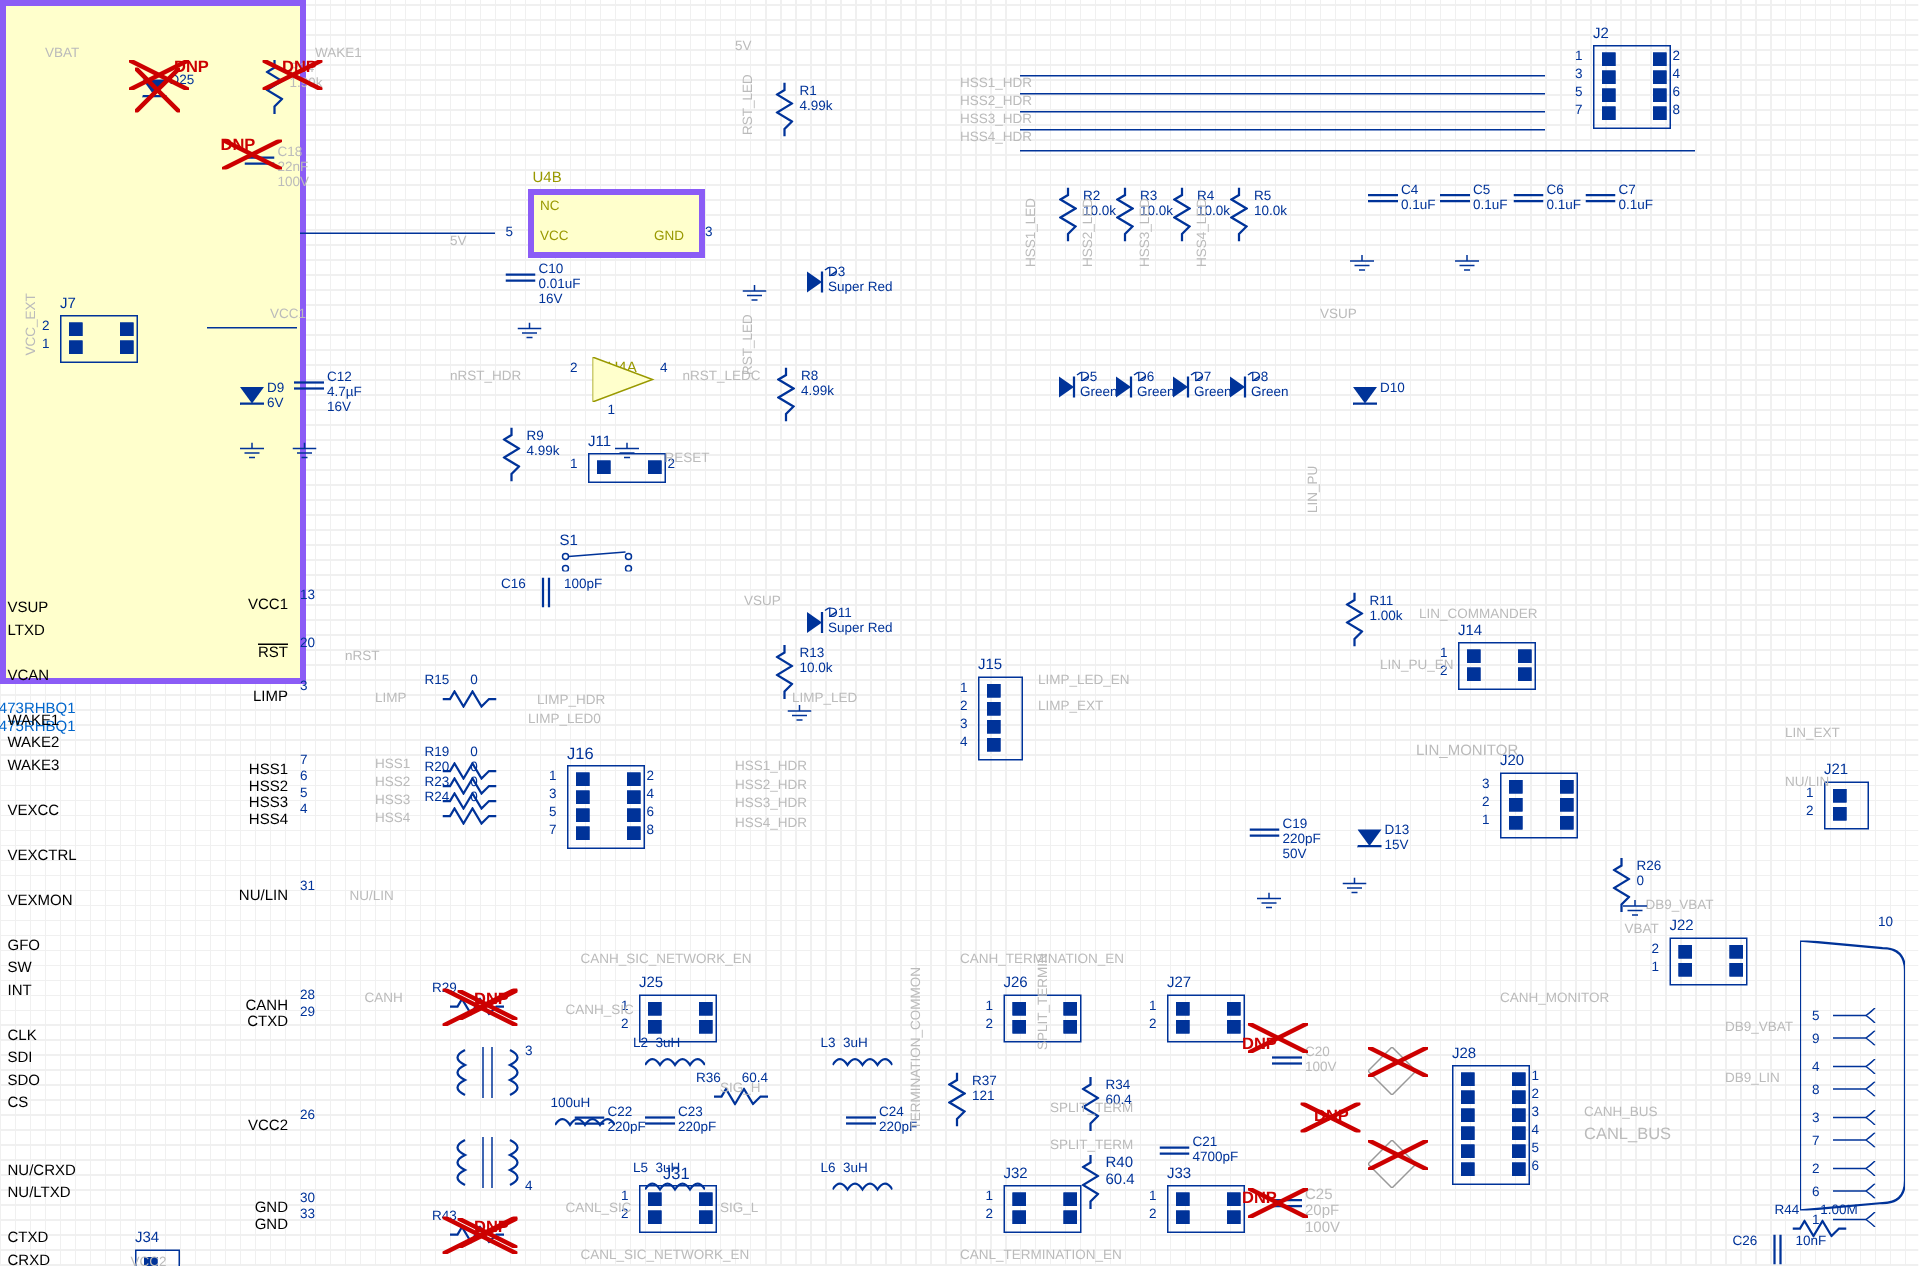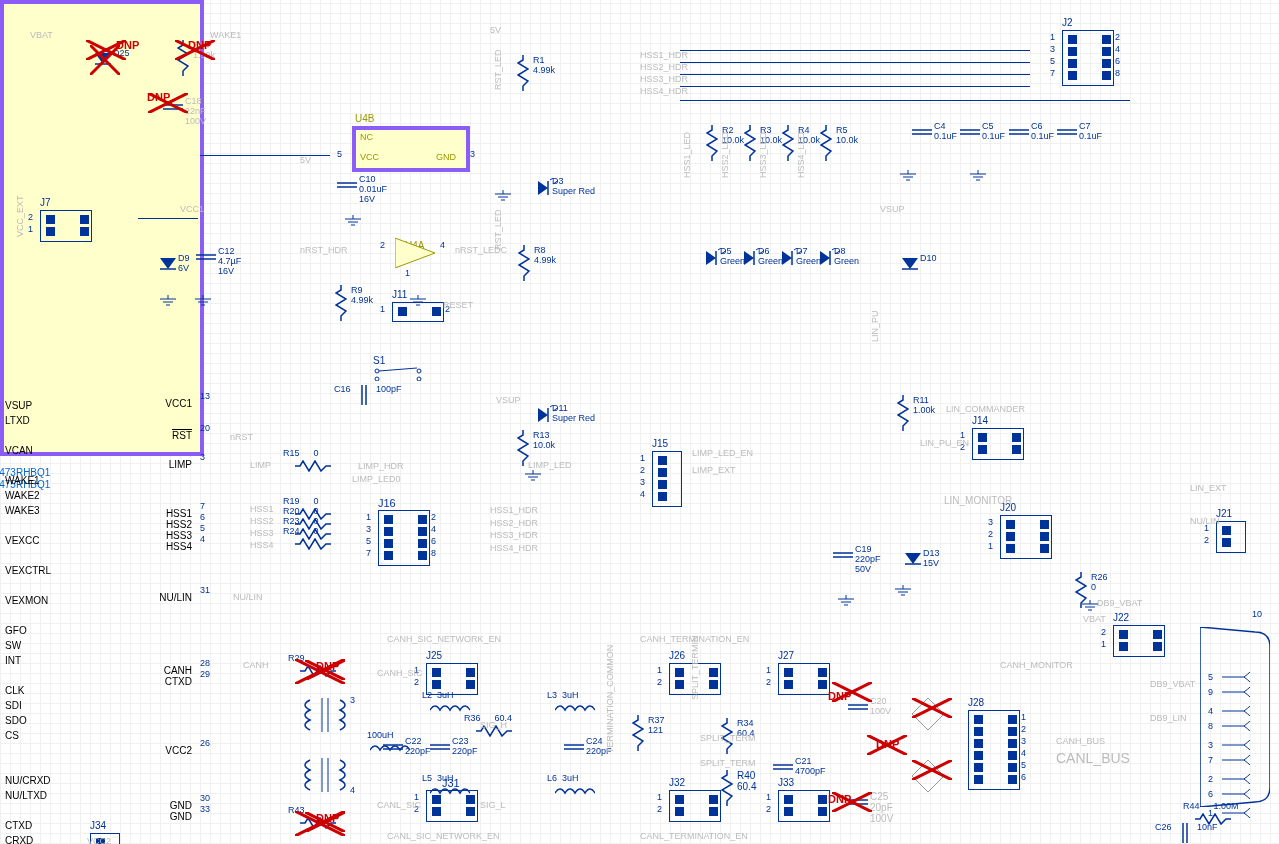--- a/index.html
+++ b/index.html
@@ -669,21 +669,21 @@
     <div class="txt faint" style="left:946px;top:404px;font-size:9px;">LIN_COMMANDER</div>
     <div class="txt faint" style="left:944px;top:495px;font-size:10px;">LIN_MONITOR</div>
     <div class="txt faint" style="left:1190px;top:483px;font-size:9px;">LIN_EXT</div>
     <div class="txt faint" style="left:1190px;top:516px;font-size:9px;">NU/LIN</div>
     <div class="txt faint" style="left:1097px;top:598px;font-size:9px;">DB9_VBAT</div>
     <div class="txt faint" style="left:1083px;top:614px;font-size:9px;">VBAT</div>
     <div class="txt faint" style="left:1150px;top:679px;font-size:9px;">DB9_VBAT</div>
     <div class="txt faint" style="left:1150px;top:713px;font-size:9px;">DB9_LIN</div>
     <div class="txt faint" style="left:1000px;top:660px;font-size:9px;">CANH_MONITOR</div>
     <div class="txt faint" style="left:1056px;top:736px;font-size:9px;">CANH_BUS</div>
-    <div class="txt faint" style="left:1056px;top:750px;font-size:14px;">CANL_BUS</div>
+    <div class="txt faint" style="left:1056px;top:750px;font-size:11px;">CANL_BUS</div>
     <div class="txt faint" style="left:243px;top:660px;font-size:9px;">CANH</div>
     <div class="txt faint" style="left:377px;top:668px;font-size:9px;">CANH_SIC</div>
     <div class="txt faint" style="left:480px;top:720px;font-size:9px;">SIG_H</div>
     <div class="txt faint" style="left:480px;top:800px;font-size:9px;">SIG_L</div>
     <div class="txt faint" style="left:700px;top:733px;font-size:9px;">SPLIT_TERM</div>
     <div class="txt faint" style="left:700px;top:758px;font-size:9px;">SPLIT_TERM</div>
     <div class="txt faint" style="left:377px;top:800px;font-size:9px;">CANL_SIC</div>
     <div class="txt faint" style="left:490px;top:505px;font-size:9px;">HSS1_HDR</div>
     <div class="txt faint" style="left:490px;top:518px;font-size:9px;">HSS2_HDR</div>
     <div class="txt faint" style="left:490px;top:530px;font-size:9px;">HSS3_HDR</div>

